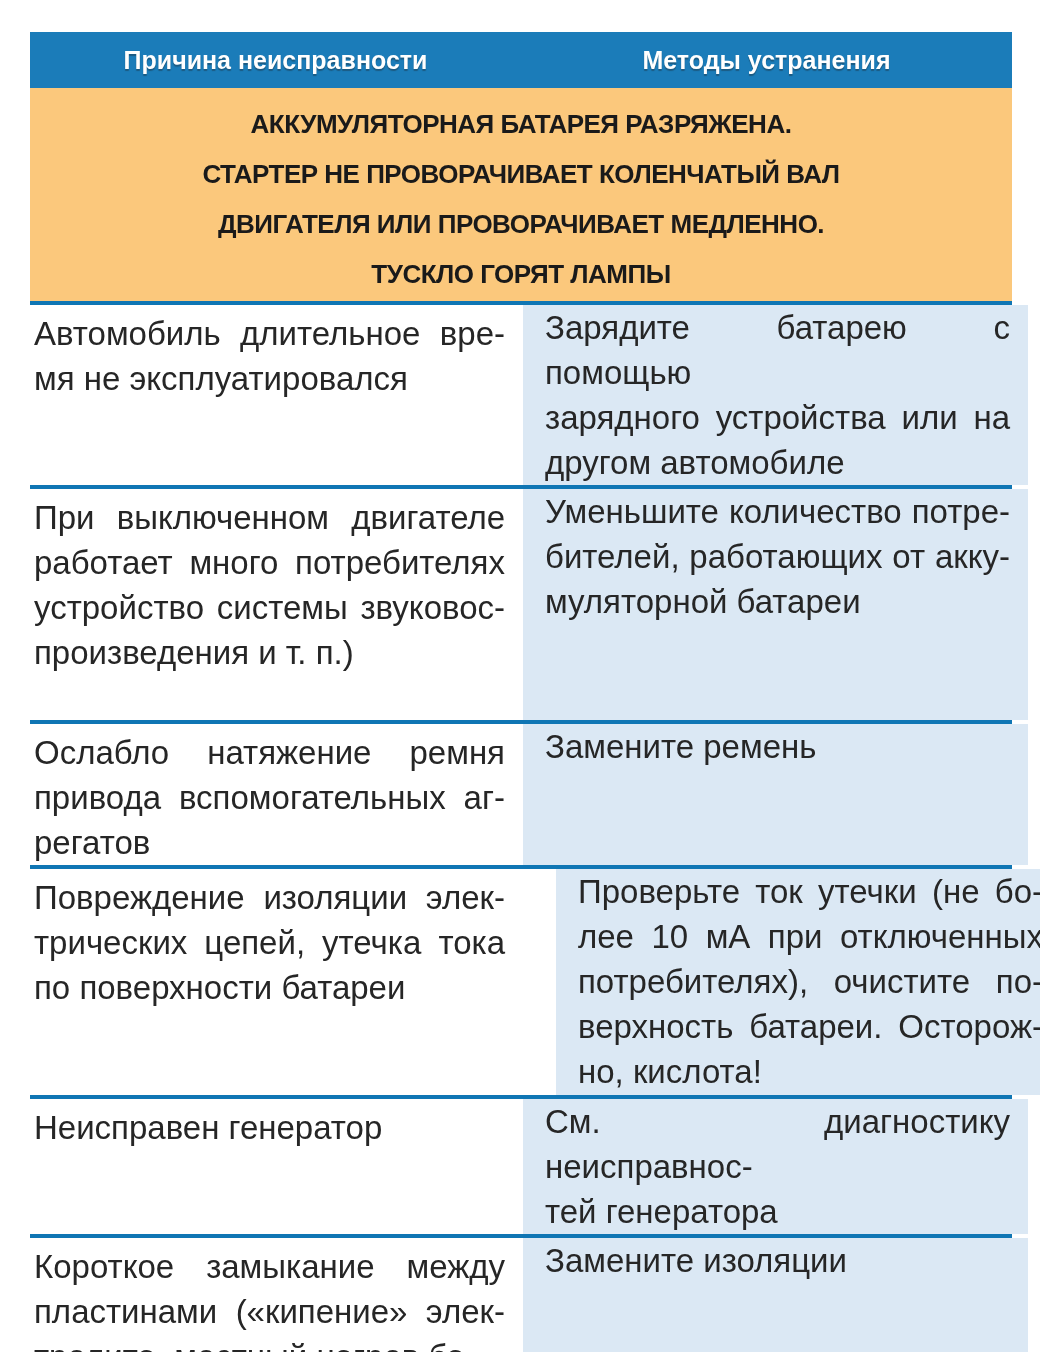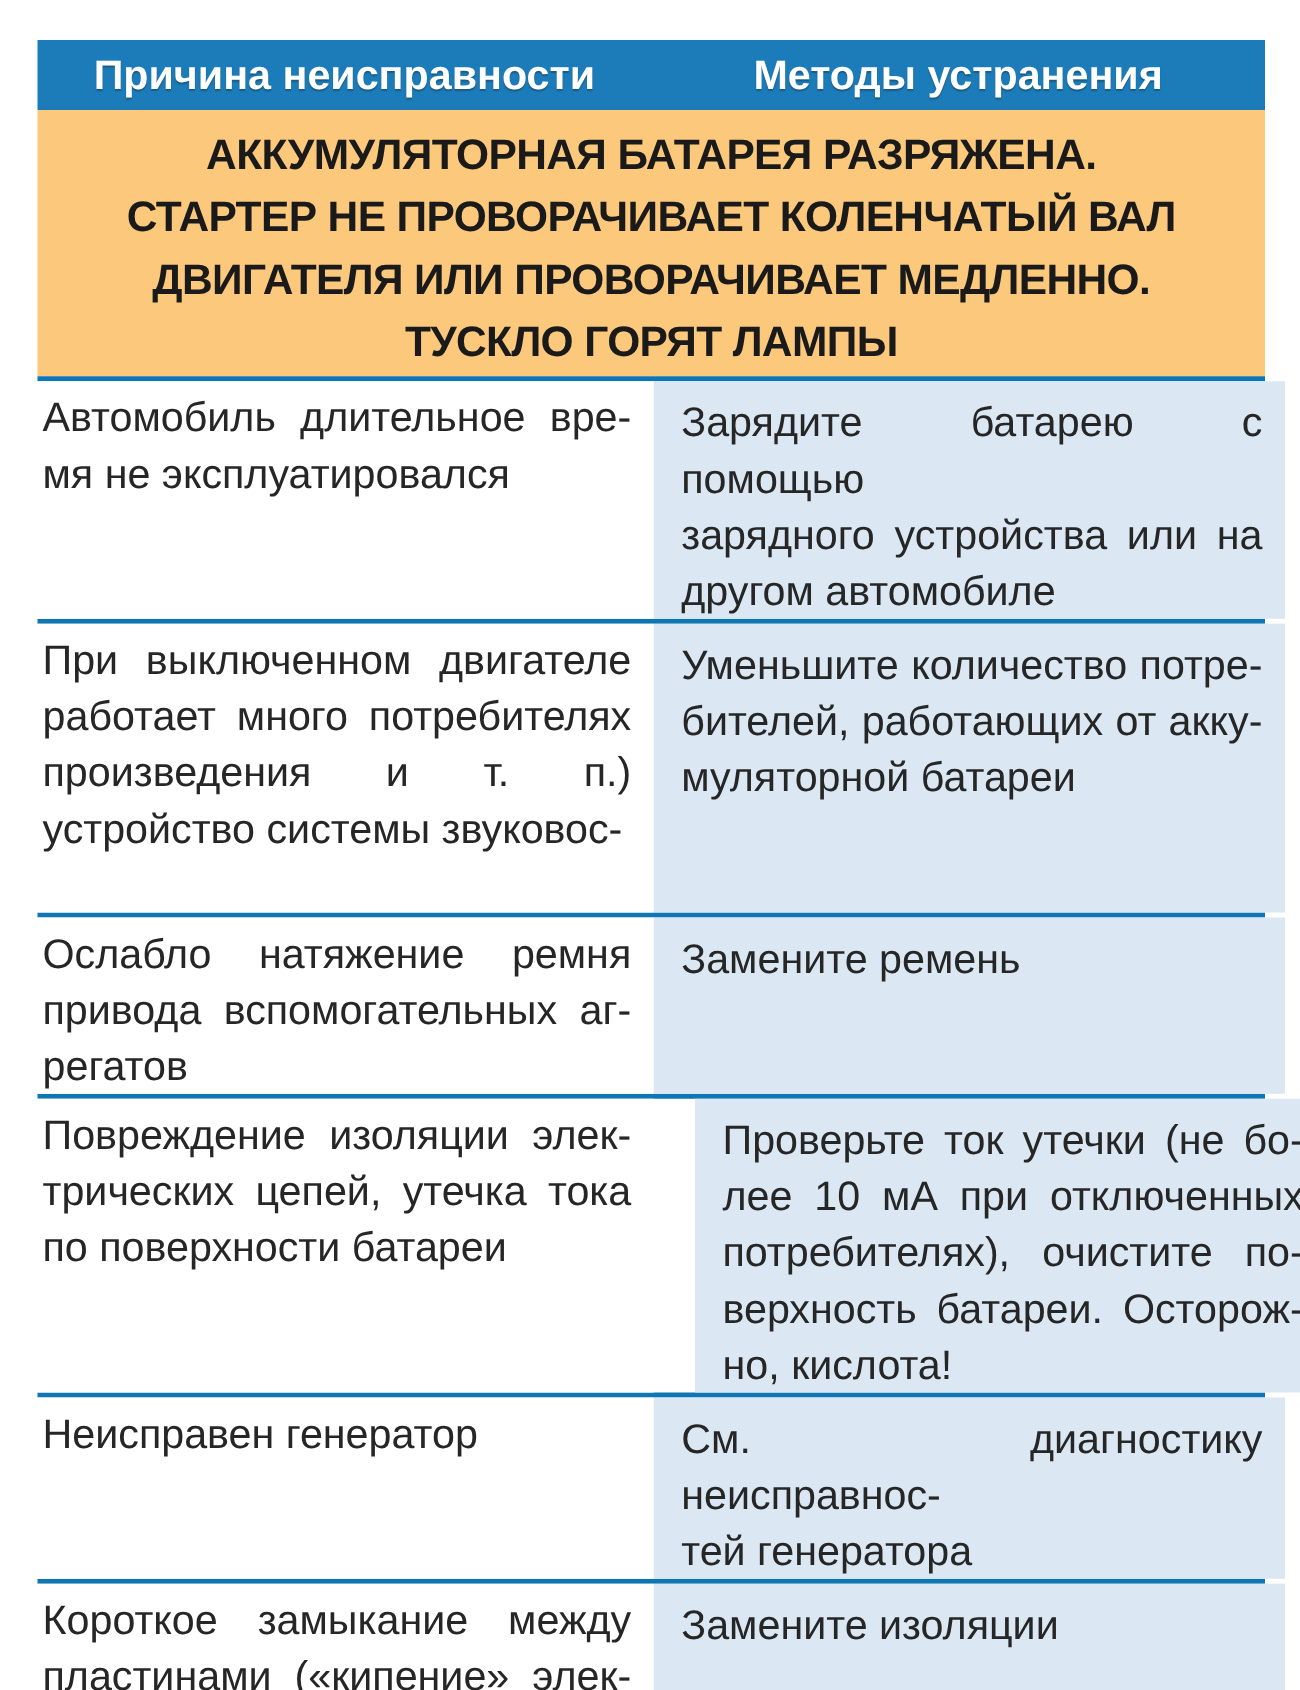--- a/index.html
+++ b/index.html
@@ -16,47 +16,47 @@
     position:relative;width:1040px;height:1352px;background:#ffffff;
     font-family:"Liberation Sans", sans-serif;overflow:hidden;
   }
   .table{position:absolute;left:30px;top:32px;width:982px;}
   
   .thead{
     display:flex;height:56px;background:var(--header_blue);
     color:var(--header_text);align-items:center;
   }
   .th{
-    flex:1 1 0;text-align:center;font-weight:bold;font-size:33px;
+    flex:1 1 0;text-align:center;font-weight:bold;font-size:25px;
     text-shadow:0 2px 1px rgba(30,30,30,.35);
   }
   
   .banner{
     background:var(--banner_orange);height:213px;box-sizing:border-box;
     padding-top:11px;color:var(--banner_text);
-    font-weight:bold;font-size:34px;line-height:50px;letter-spacing:-0.5px;
+    font-weight:bold;font-size:26px;line-height:50px;letter-spacing:-0.5px;
   }
   .banner .line{text-align:center;text-align-last:center;white-space:nowrap;}
   
   .row{
     display:flex;box-sizing:border-box;width:982px;
     border-top:4px solid var(--divider_blue);
   }
   #rows .row:nth-child(1){min-height:140px;}
   #rows .row:nth-child(2){min-height:235px;}
   #rows .row:nth-child(3){min-height:144px;}
   #rows .row:nth-child(4){min-height:230px;gap:33px;}
   #rows .row:nth-child(5){min-height:100px;}
   #rows .row:nth-child(6){min-height:184px;}
   .cell{
     box-sizing:border-box;flex:0 0 auto;
     font-size:33px;line-height:45px;color:var(--body_text);
   }
   .cell.cause{width:493px;padding:6px 18px 0 4px;background:#ffffff;}
-  .cell.remedy{width:505px;padding:10px 18px 0 22px;background:var(--remedy_bg);}
+  .cell.remedy{width:505px;padding:0 18px 0 22px;background:var(--remedy_bg);}
   .cell .line{text-align:justify;text-align-last:justify;}
   .cell .line:last-child{text-align-last:left;}
 </style>
 </head>
 <body>
 
 <div class="page">
   <div class="table">
 
     <div class="thead">
@@ -80,22 +80,22 @@
           <div class="cell remedy">
             <div class="line">Зарядите батарею с помощью</div>
             <div class="line">зарядного устройства или на</div>
             <div class="line">другом автомобиле</div>
           </div>
         </div>
         <div class="row">
           <div class="cell cause">
             <div class="line">При выключенном двигателе</div>
             <div class="line">работает много потребителях</div>
+            <div class="line">устройство системы звуковос-</div>
             <div class="line">произведения и т. п.)</div>
-            <div class="line">устройство системы звуковос-</div>
           </div>
           <div class="cell remedy">
             <div class="line">Уменьшите количество потре-</div>
             <div class="line">бителей, работающих от акку-</div>
             <div class="line">муляторной батареи</div>
           </div>
         </div>
         <div class="row">
           <div class="cell cause">
             <div class="line">Ослабло натяжение ремня</div>

